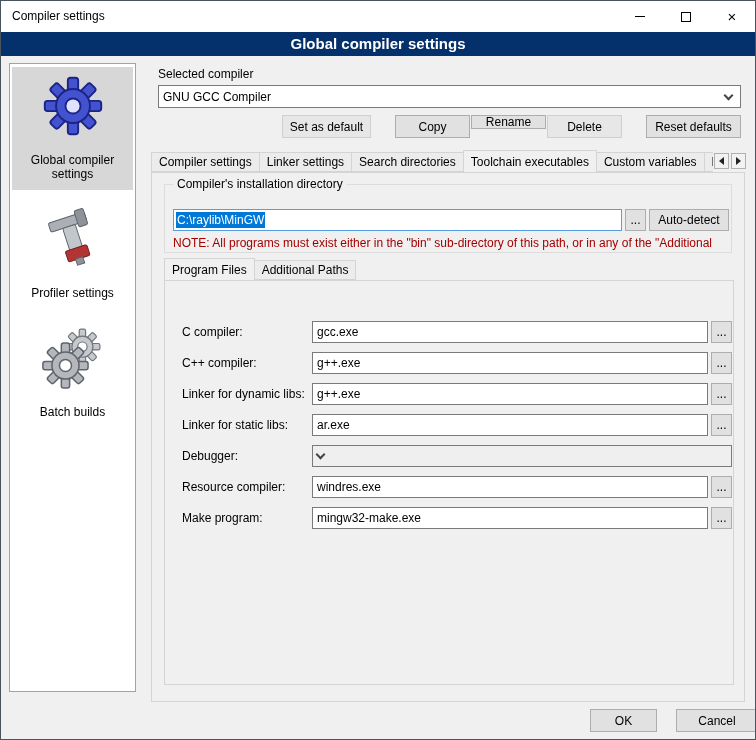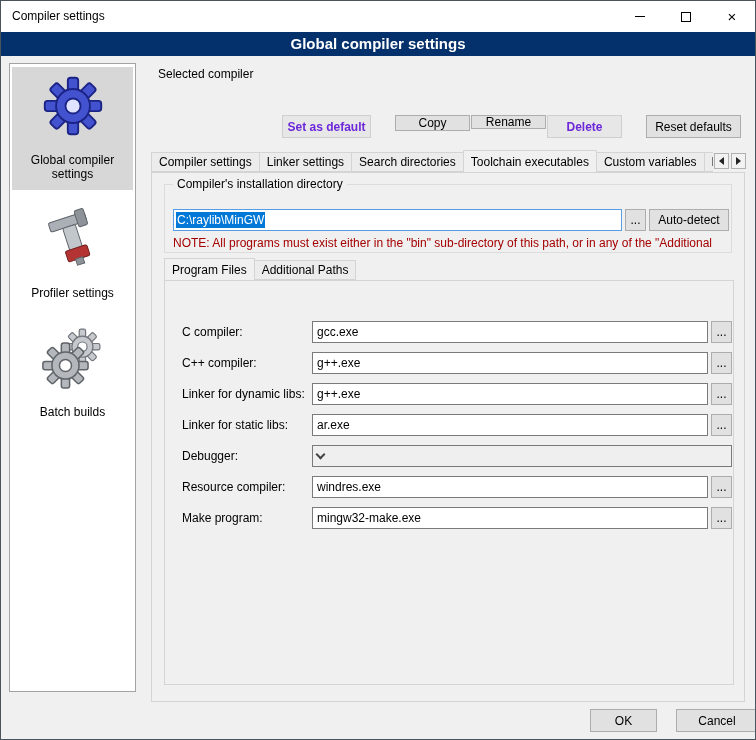--- a/index.html
+++ b/index.html
@@ -29,21 +29,21 @@
   .side-label { margin-top: 12px; line-height: 14px; }
 
   
   .lbl { position: absolute; line-height: 14px; }
   .combo { background: #fff; border: 1px solid #7a7a7a; display: flex; align-items: center; cursor: default; }
   .combo-text { flex: 1; padding-left: 4px; white-space: nowrap; overflow: hidden; }
   .chev { width: 7px; height: 7px; border-right: 2px solid #444; border-bottom: 2px solid #444; transform: rotate(45deg); margin: -3px 8px 0 4px; flex: 0 0 auto; }
   .combo.gray { background: #efefef; }
 
   .btn { position: absolute; display: flex; align-items: center; justify-content: center; background: #e1e1e1; border: 1px solid #adadad; font-family: inherit; font-size: 12px; cursor: default; }
-  .btn.disabled { color: #6d28d9; background: #e7e7e7; border-color: #cfcfcf; font-weight: bold; }
+  .btn.disabled { color: #000000; background: #e7e7e7; border-color: #cfcfcf; }
 
   
   .tabstrip { position: absolute; display: flex; align-items: flex-end; overflow: hidden; z-index: 2; }
   .tab { height: 20px; line-height: 19px; padding: 0 7px; border: 1px solid #d4d4d4; border-bottom: 1px solid #d4d4d4; background: #ececec; white-space: nowrap; margin-right: -1px; cursor: default; }
   .tab.active { height: 23px; line-height: 22px; background: #f0f0f0; border-bottom: none; margin-bottom: -1px; z-index: 3; position: relative; }
   .tab-scroll { position: absolute; width: 15px; height: 16px; background: #f2f2f2; border: 1px solid #b0b0b0; display: flex; align-items: center; justify-content: center; z-index: 4; cursor: default; }
   .tri-l { width: 0; height: 0; border-top: 4px solid transparent; border-bottom: 4px solid transparent; border-right: 5px solid #222; }
   .tri-r { width: 0; height: 0; border-top: 4px solid transparent; border-bottom: 4px solid transparent; border-left: 5px solid #222; }
 
   .tab-page { position: absolute; background: #f0f0f0; border: 1px solid #d4d4d4; z-index: 1; }
@@ -137,23 +137,27 @@
               <use href="#gearShape" xlink:href="#gearShape"></use>
             </g>
           <circle r="8" fill="#fff" stroke="#5f6469" stroke-width="2"></circle>
         </g>
       </svg>
       <div class="side-label">Batch builds</div>
     </div>
   </div>
 
   <div class="lbl" style="left:157px; top:66px;">Selected compiler</div>
+  <div class="combo" style="position:absolute; left:157px; top:84px; width:583px; height:23px;">
+    <span class="combo-text">GNU GCC Compiler</span>
+    <span class="chev"></span>
+  </div>
 
   <button class="btn disabled" style="left:281px; top:114px; width:89px; height:23px;">Set as default</button>
-  <button class="btn" style="left:394px; top:114px; width:75px; height:16px;">Copy</button>
+  <button class="btn" style="left:394px; top:114px; width:75px; height:23px;">Copy</button>
   <button class="btn" style="left:470px; top:114px; width:75px; height:14px;">Rename</button>
   <button class="btn disabled" style="left:546px; top:114px; width:75px; height:23px;">Delete</button>
   <button class="btn" style="left:645px; top:114px; width:95px; height:23px;">Reset defaults</button>
 
   <div class="tabstrip" style="left:150px; top:149px; width:562px; height:22px;">
     <div class="tab">Compiler settings</div>
     <div class="tab">Linker settings</div>
     <div class="tab">Search directories</div>
     <div class="tab active">Toolchain executables</div>
     <div class="tab">Custom variables</div>

